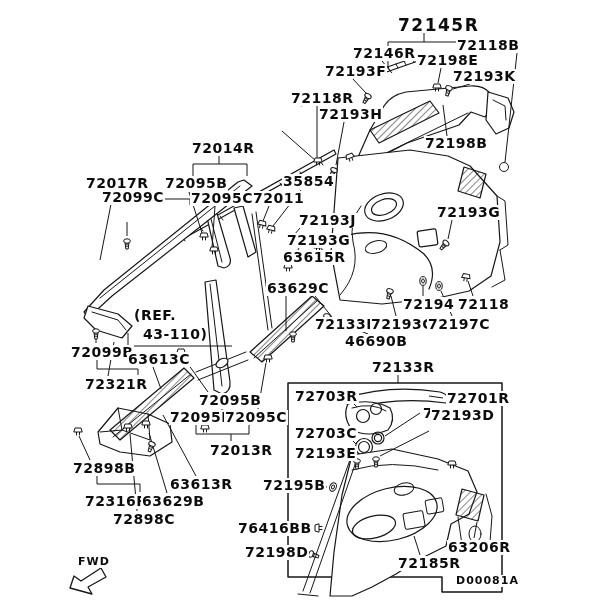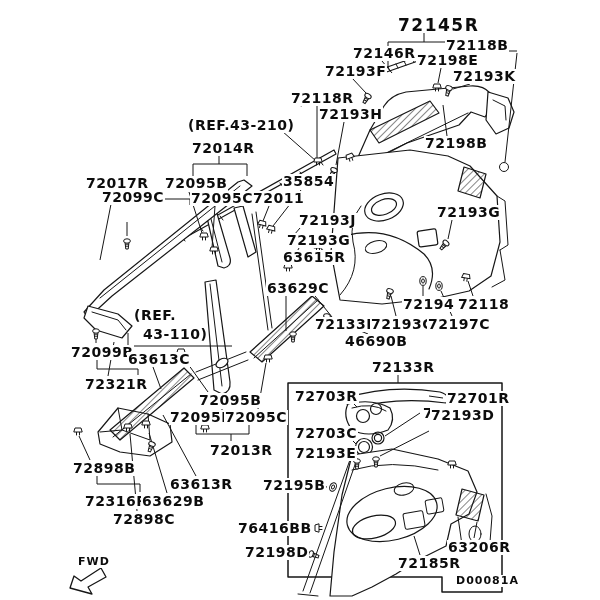--- a/index.html
+++ b/index.html
@@ -197,28 +197,27 @@
     <use href="#clp" transform="translate(205,428)"></use>
     <use href="#clp" transform="translate(318,528) rotate(-90)"></use>
     <use href="#clp" transform="translate(452,464)"></use>
     <use href="#grm" transform="translate(423,281)"></use>
     <use href="#grm" transform="translate(439,286)"></use>
     <use href="#grm" transform="translate(333,487) rotate(25)"></use>
   </g>
 </svg>
 
 <div class="lbl lg" style="left:397px;top:17px">72145R</div>
-<div class="lbl" style="left:445px;top:38px">72118B</div>
+<div class="lbl" style="left:456px;top:38px">72118B</div>
 <div class="lbl" style="left:352px;top:46px">72146R</div>
 <div class="lbl" style="left:416px;top:53px">72198E</div>
 <div class="lbl" style="left:324px;top:64px">72193F</div>
 <div class="lbl" style="left:452px;top:69px">72193K</div>
 <div class="lbl" style="left:290px;top:91px">72118R</div>
 <div class="lbl" style="left:318px;top:107px">72193H</div>
-<div class="lbl" style="left:187px;top:118px">(REF.43-210)</div>
 <div class="lbl" style="left:191px;top:141px">72014R</div>
 <div class="lbl" style="left:424px;top:136px">72198B</div>
 <div class="lbl" style="left:85px;top:176px">72017R</div>
 <div class="lbl" style="left:164px;top:176px">72095B</div>
 <div class="lbl" style="left:190px;top:191px">72095C</div>
 <div class="lbl" style="left:282px;top:174px">35854</div>
 <div class="lbl" style="left:252px;top:191px">72011</div>
 <div class="lbl" style="left:101px;top:190px">72099C</div>
 <div class="lbl" style="left:436px;top:205px">72193G</div>
 <div class="lbl" style="left:298px;top:213px">72193J</div>

